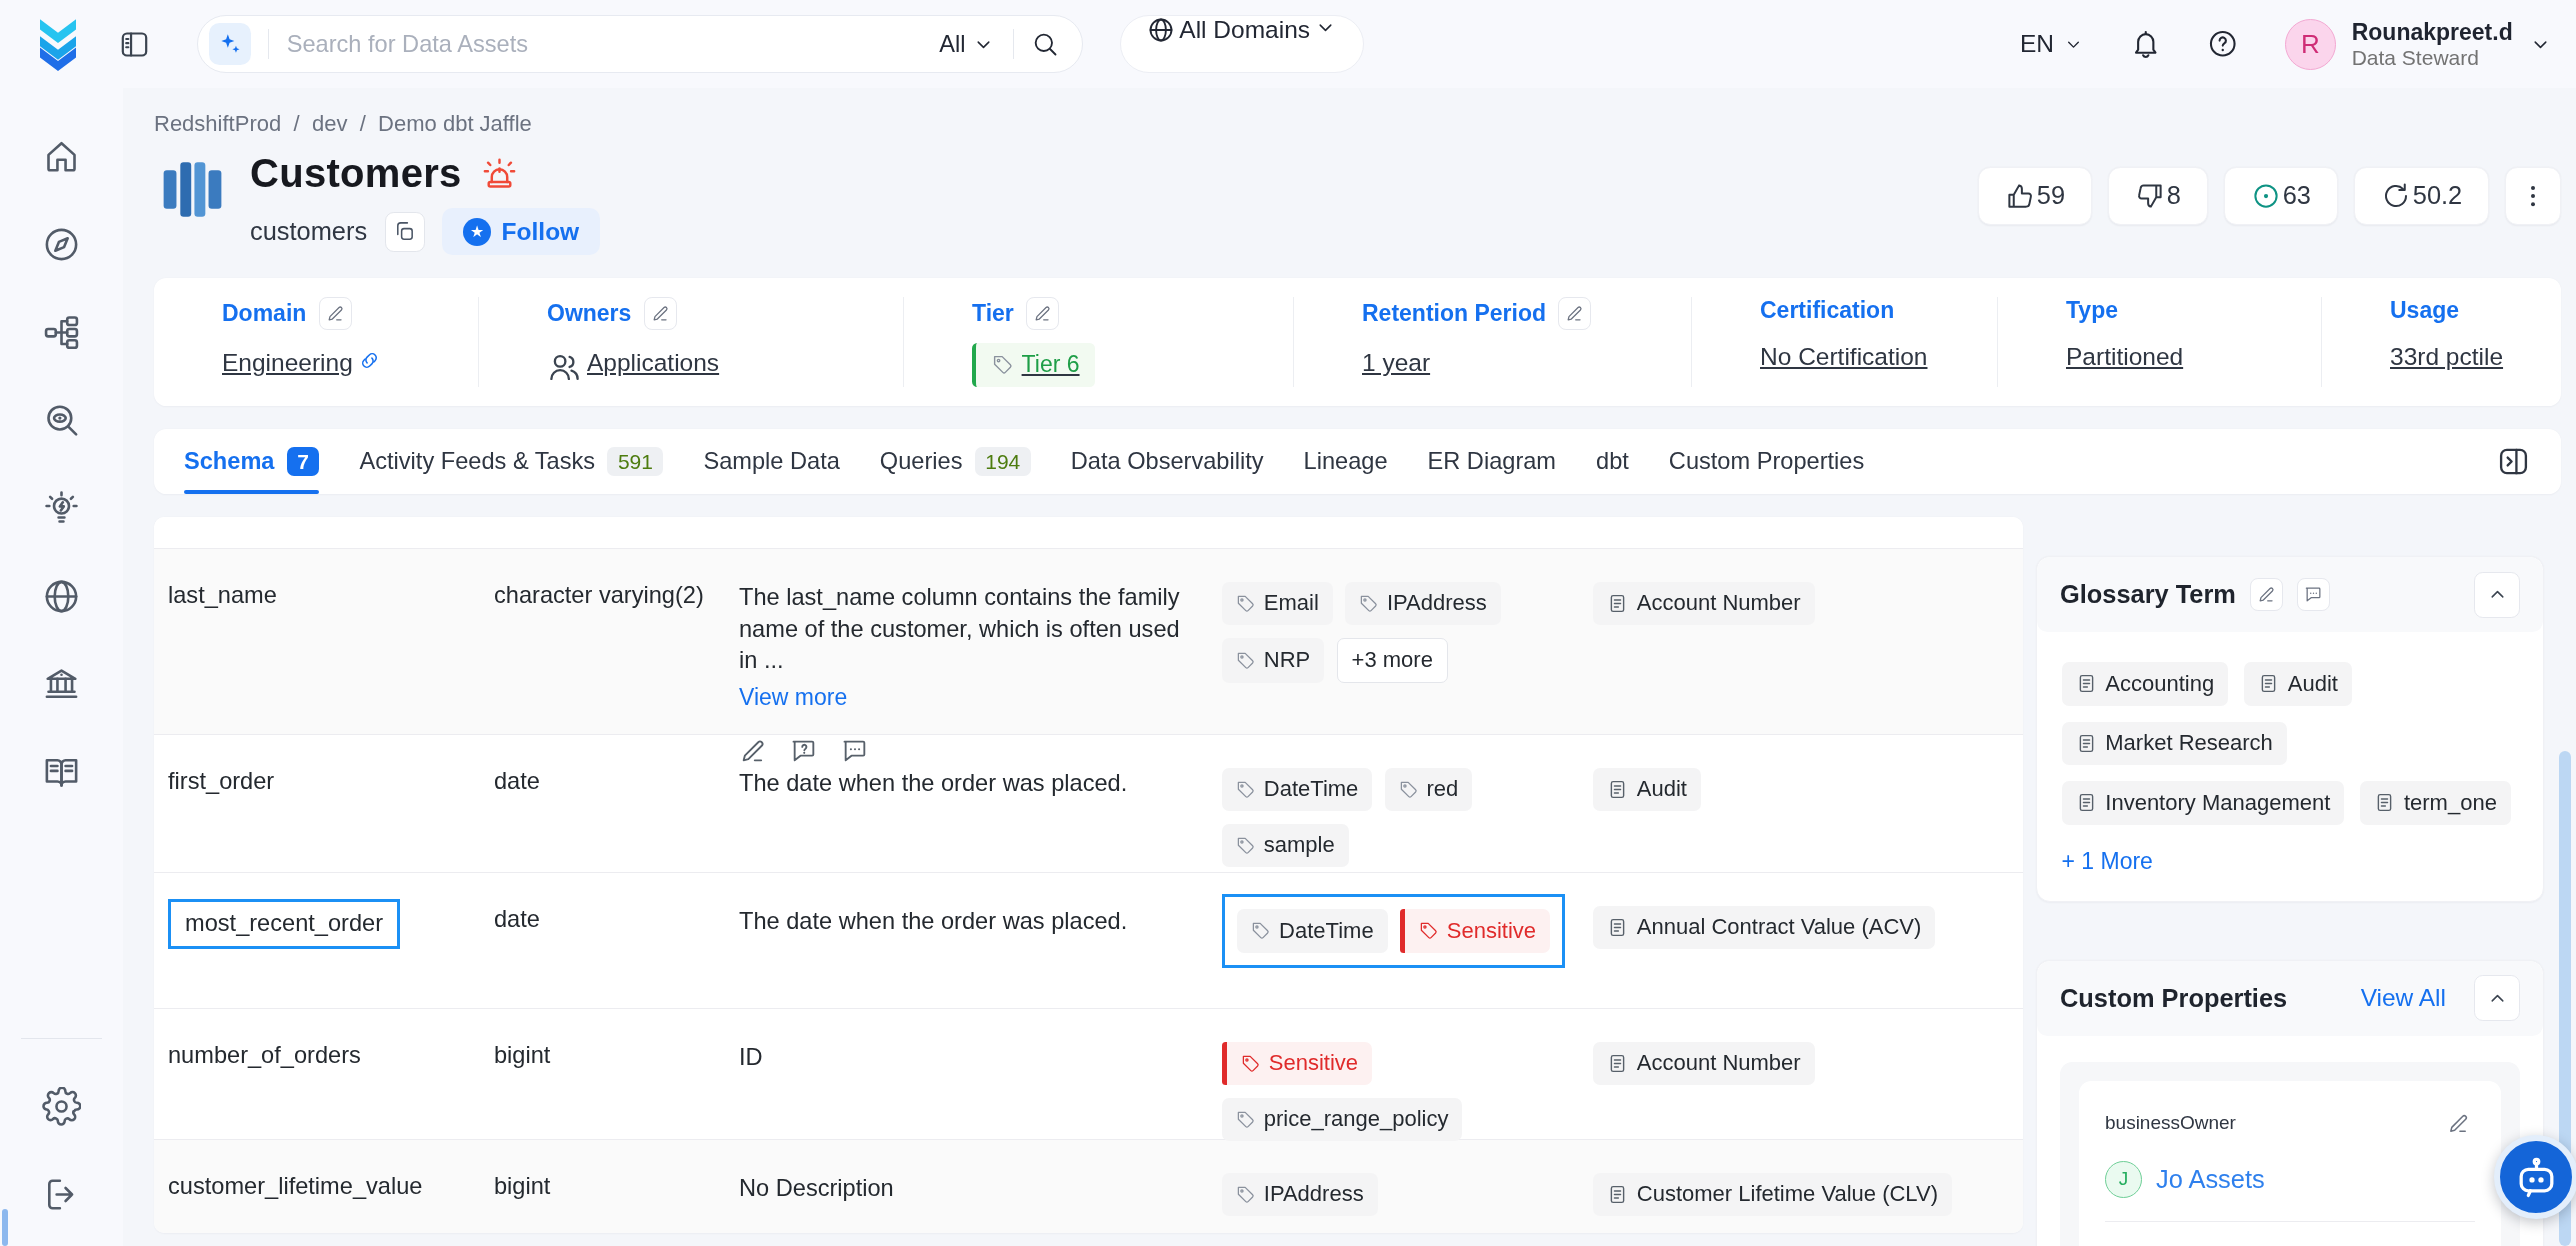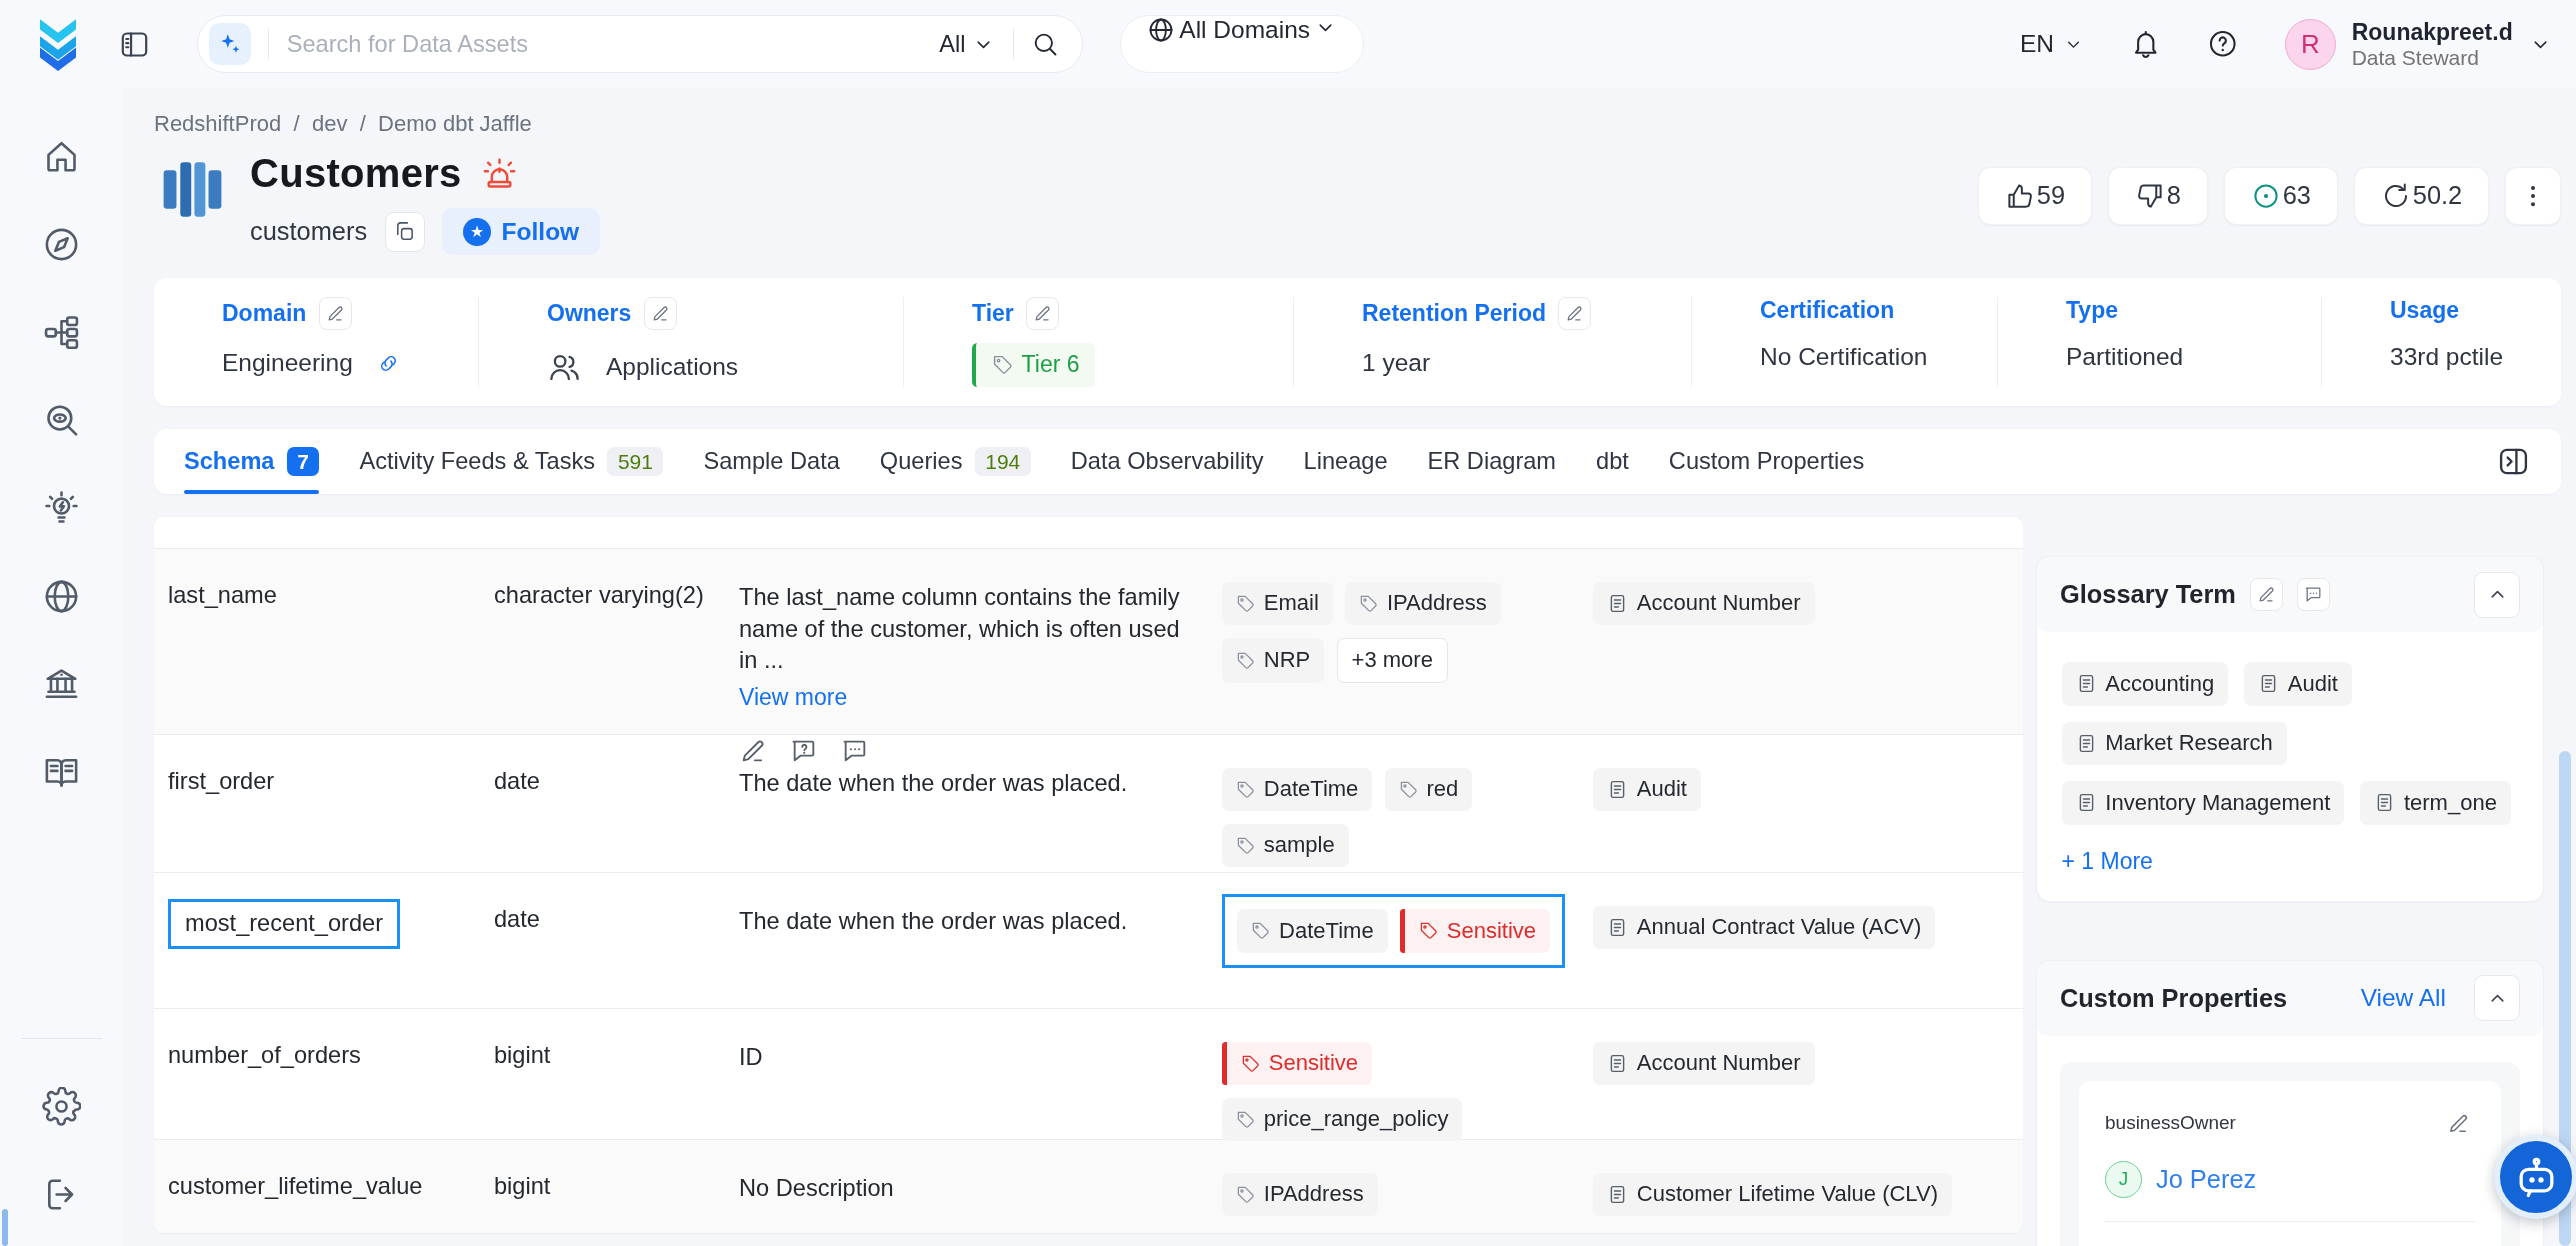--- a/index.html
+++ b/index.html
@@ -49,21 +49,21 @@
   .statbtn { height:58px; background:#fff; border:0.9px solid #f0f1f5; border-radius:12.3px; box-shadow:0 0.9px 1.8px rgba(16,24,40,.05); display:flex; align-items:center; gap:2px; padding:0 26px; font-size:25.4px; color:#2f3642; }
   .statbtn .g { color:#0e9384; }
   .kebab { width:56px; justify-content:center; padding:0; color:#2f3642; }
 
   
   .infocard { margin-top:23px; width:2407px; background:#fff; border-radius:12.3px; box-shadow:0 0.9px 1.8px rgba(16,24,40,.04); display:flex; padding:19px 0; }
   .icol { padding:0 0 0 68px; }
   .icol + .icol { border-left:0.9px solid #eceef2; }
   .ilabel { display:flex; align-items:center; gap:12.3px; font-size:23px; font-weight:bold; color:#1570ef; }
   .editbtn { width:33px; height:33px; border:0.9px solid #e6e8ee; border-radius:7.9px; background:#fff; display:flex; align-items:center; justify-content:center; color:#6b7280; }
-  .ival { margin-top:19px; font-size:24.5px; color:#2f3642; display:flex; align-items:center; gap:24px; }
+  .ival { margin-top:19px; font-size:24.5px; color:#2f3642; display:flex; gap:5px;text-decoration:underline; }
   .tierchip { display:inline-flex; align-items:center; gap:8.8px; background:#f2faf1; border-left:4.4px solid #22a84c; border-radius:5.3px; padding:8.8px 15.8px; color:#1e9e47; font-size:23px; }
   .tierchip .tic { color:#8a919d; }
 
   
   .tabcard { margin-top:23px; width:2407px; height:65px; background:#fff; border-radius:12.3px; box-shadow:0 0.9px 1.8px rgba(16,24,40,.04); display:flex; align-items:center; padding:0 30px; }
   .tab { position:relative; height:65px; display:flex; align-items:center; gap:12.3px; margin-right:40px; font-size:23.6px; color:#2f3642; }
   .tab .cnt { background:#eef0f3; border-radius:7px; padding:2.6px 10.5px; font-size:21px; color:#4d7c0f; }
   .tab.active { color:#1570ef; font-weight:bold; }
   .tab.active .cnt { background:#1570ef; color:#fff; }
   .tab.active .underline { position:absolute; left:0; right:0; bottom:0; height:4.4px; border-radius:2.6px; background:#1570ef; }
@@ -846,21 +846,21 @@
                   <div class="cpname">
                       <span>businessOwner</span>
                       <span class="editbtn">
                         <svg class="ic" width="23" height="23" viewBox="0 0 26 26">
                           <use href="#i-pencil"></use>
                         </svg>
                       </span>
                     </div>
                   <div class="cpval">
                     <span class="javatar">J</span>
-                    <span class="cplink">Jo Perez</span>
+                    <span class="cplink">Jo Assets</span>
                   </div>
                 </div>
                 <div class="cprow">
                   <div class="cpname">
                       <span>certified</span>
                       <span class="editbtn"></span>
                     </div>
 
                 </div>
               </div>

